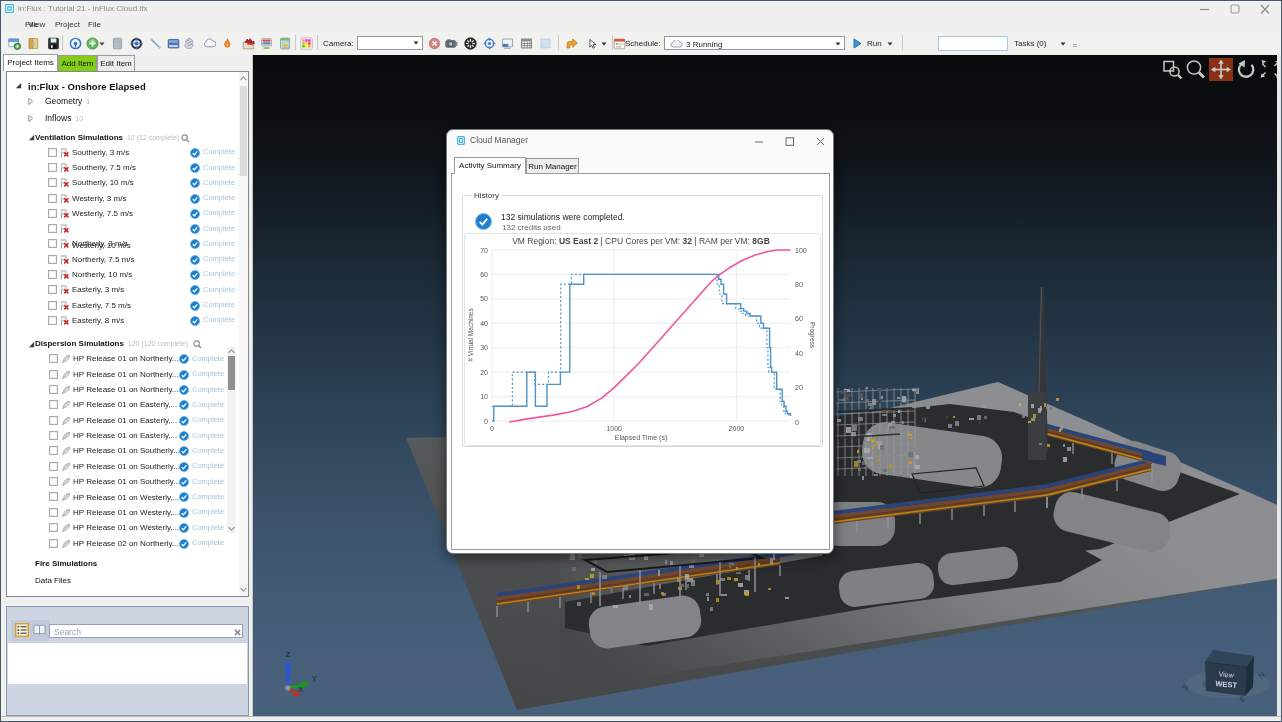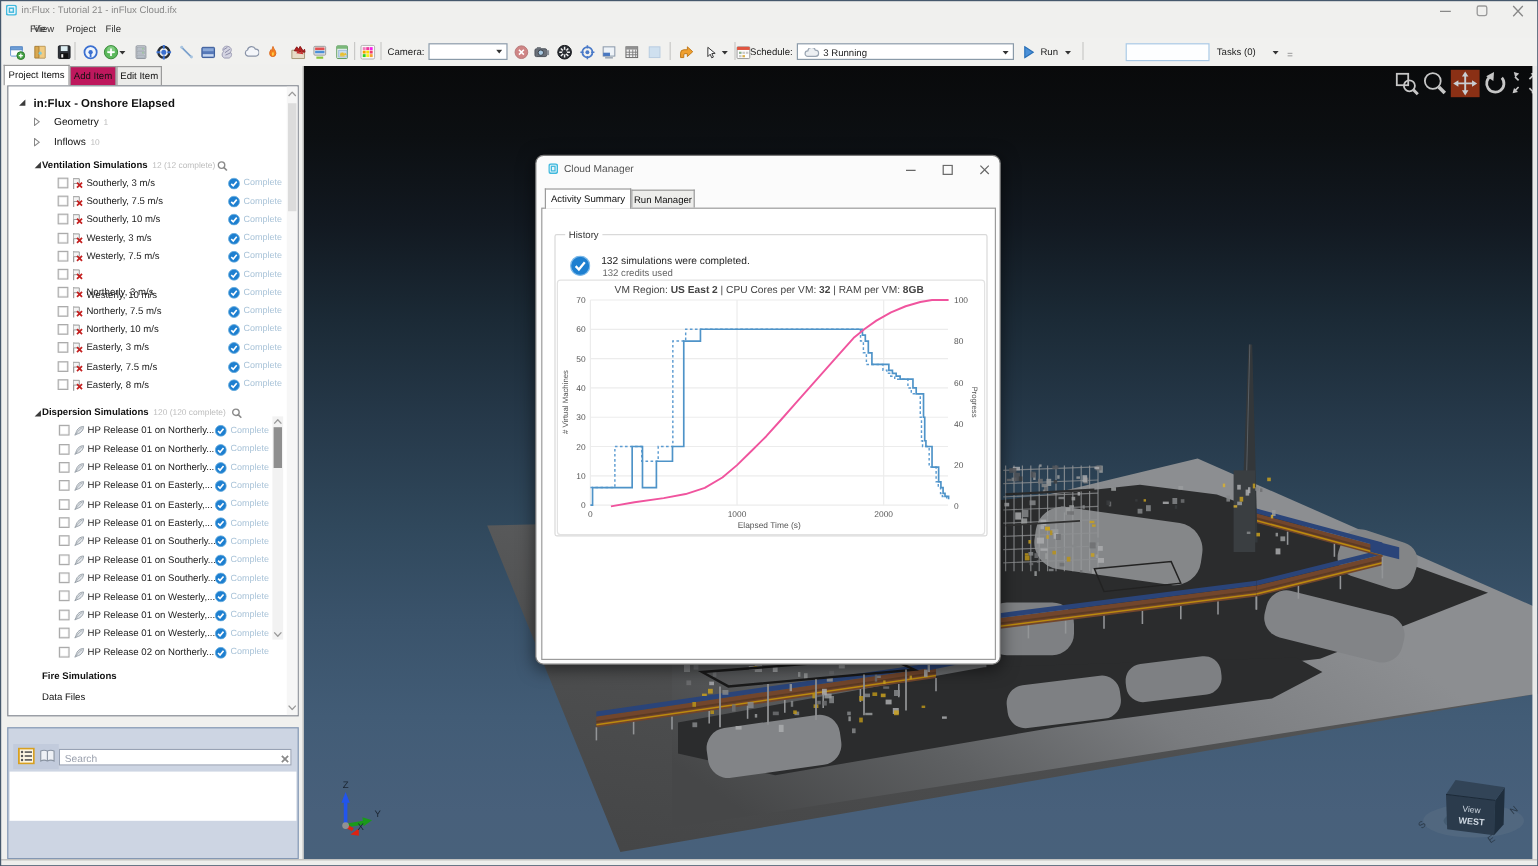--- a/index.html
+++ b/index.html
@@ -209,21 +209,21 @@
 <div class="abs" style="left:937px;top:5px;width:70px;height:15px;background:#fdfeff;border:1px solid #a8c8e4;"></div>
 <div class="abs nw" style="left:1013px;top:8px;font-size:8px;color:#222;">Tasks (0)</div>
 <svg class="abs" style="left:1059px;top:11px" width="6" height="4" viewBox="0 0 6 4">
       <path d="M0.5 0.5 L3 3.5 L5.5 0.5z" fill="#333"></path>
     </svg>
 <div class="abs" style="left:1072px;top:13px;width:4px;height:3px;border-top:1px solid #aaa;border-bottom:1px solid #aaa;"></div>
 </div>
 
 <div class="abs" style="left:1px;top:54px;width:251px;height:662px;background:#f0f0ee;">
   <div class="abs nw" style="left:2px;top:0px;width:55px;height:17px;background:#fff;border:1px solid #9b9b9b;border-bottom:none;z-index:3;font-size:8px;color:#111;text-align:center;line-height:16px;">Project Items</div>
-  <div class="abs nw" style="left:57px;top:1px;width:39px;height:16px;background:#be185d;border:1px solid #9b9b9b;border-bottom:none;font-size:8px;color:#111;text-align:center;line-height:15px;">Add Item</div>
+  <div class="abs nw" style="left:57px;top:1px;width:39px;height:16px;background:#84cc16;border:1px solid #9b9b9b;border-bottom:none;font-size:8px;color:#111;text-align:center;line-height:15px;">Add Item</div>
   <div class="abs nw" style="left:96px;top:1px;width:38px;height:16px;background:#ececea;border:1px solid #9b9b9b;border-bottom:none;font-size:8px;color:#111;text-align:center;line-height:15px;">Edit Item</div>
 </div>
 <div class="abs" style="left:6px;top:71px;width:243px;height:526px;background:#fff;border:1px solid #828790;overflow:hidden;z-index:2;">
 <svg class="abs" style="left:8px;top:10.0px" width="7" height="7" viewBox="0 0 8 8">
       <path d="M7 1 v6 h-6 z" fill="#3b3b3b"></path>
     </svg>
 <div class="abs nw" style="left:21px;top:8.5px;font-size:9.5px;font-weight:bold;color:#111;">in:Flux - Onshore Elapsed</div>
 <svg class="abs" style="left:20px;top:25.5px" width="7" height="7" viewBox="0 0 8 8">
       <path d="M2 0.5 l4.5 3.5 -4.5 3.5z" fill="#fff" stroke="#888" stroke-width="1"></path>
     </svg>

